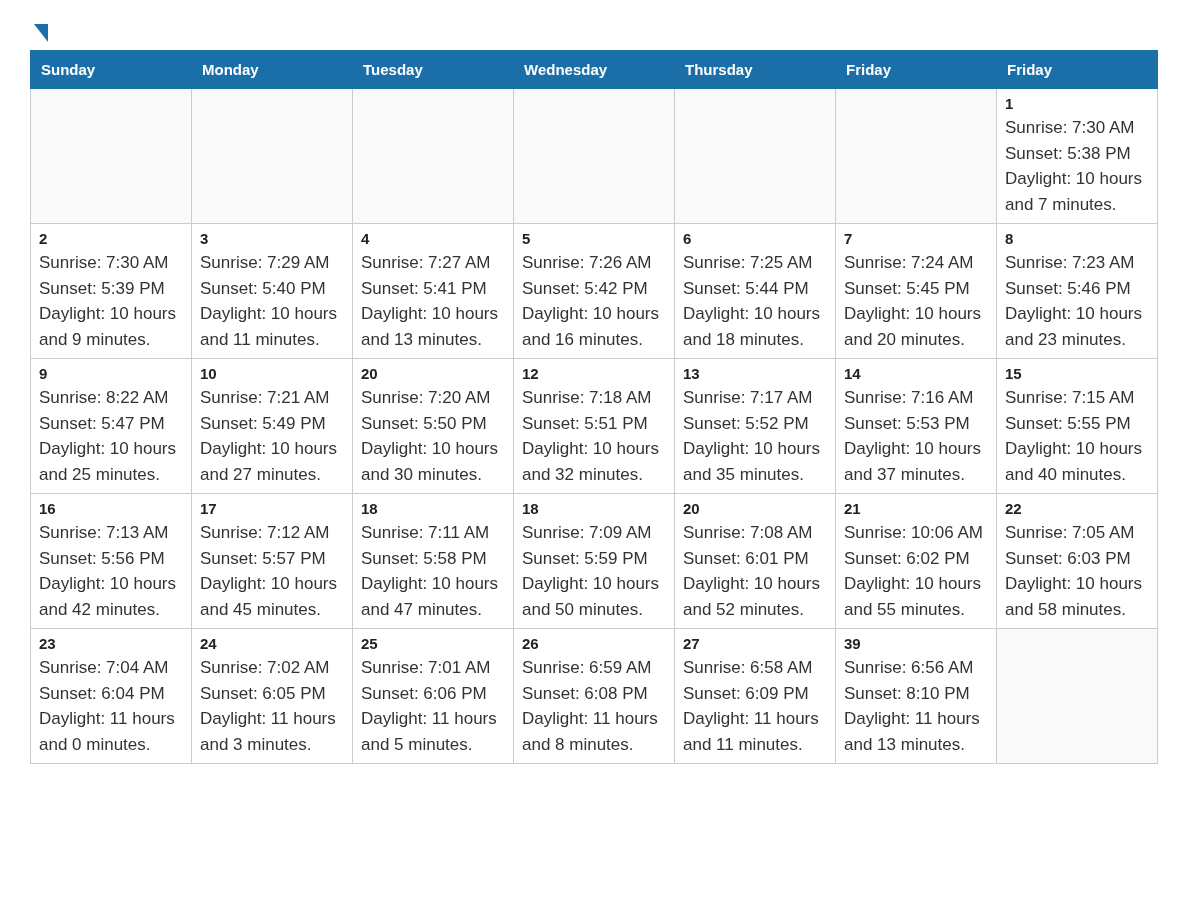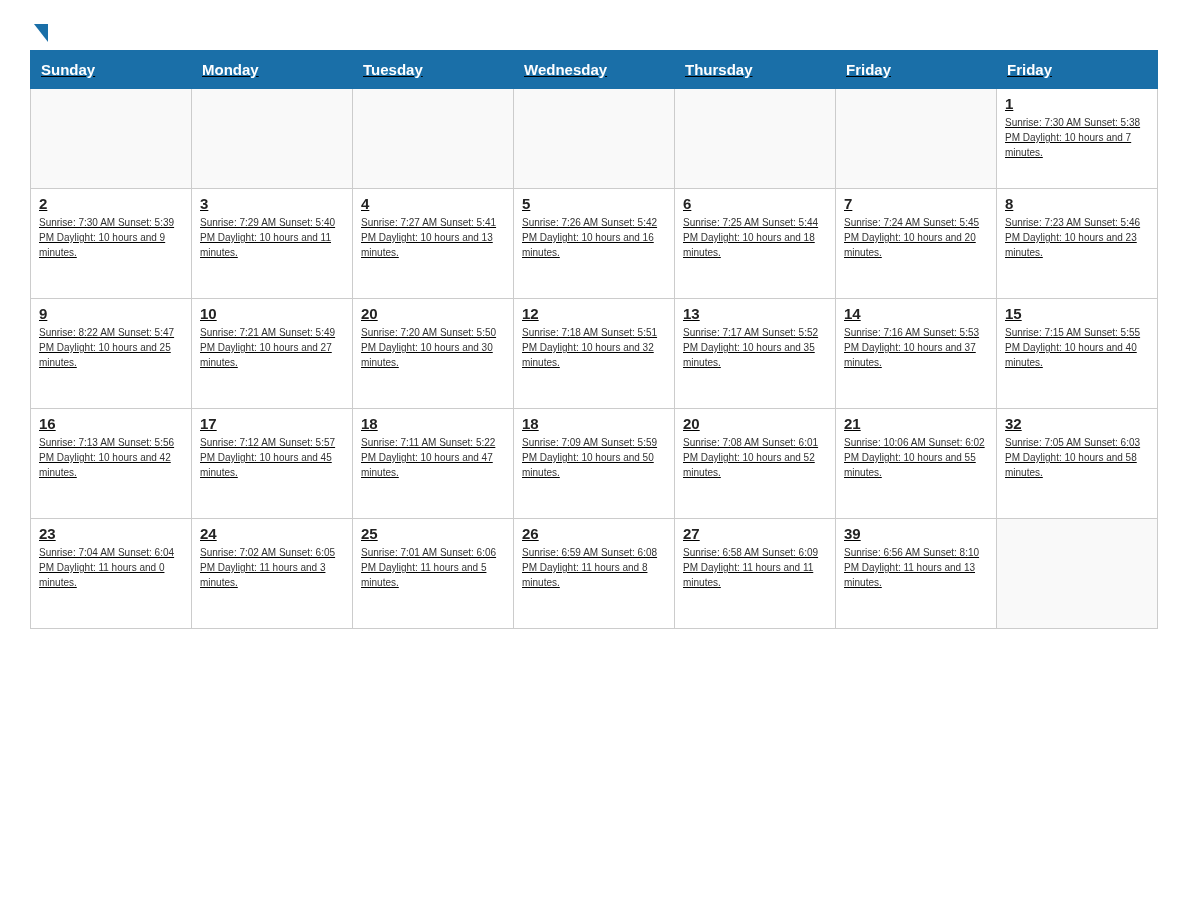--- a/index.html
+++ b/index.html
@@ -56,21 +56,20 @@
     }
     .location {
       font-size: 18px;
       color: #444;
       margin-top: 4px;
     }
     .calendar {
       width: 100%;
       border-collapse: collapse;
       margin-top: 10px;
-      text-decoration: underline;
     }
     .calendar th {
       background-color: #1a6fa8;
       color: #fff;
       font-size: 15px;
       font-weight: bold;
       padding: 10px 10px;
       text-align: left;
       border: 1px solid #1a6fa8;
     }
@@ -84,21 +83,21 @@
       color: #333;
     }
     .day-number {
       font-size: 15px;
       font-weight: bold;
       color: #222;
       display: block;
       margin-bottom: 3px;
     }
     .day-info {
-      font-size: 10px;
+      font-size: 17px;
       color: #333;
       line-height: 1.5;
     }
     .empty-cell {
       background: #f9f9f9;
     }
     .calendar tbody tr:first-child td {
       height: 100px;
     }
     .calendar tbody tr td {
@@ -246,21 +245,21 @@
         </td>
         <td>
           <span class="day-number">17</span>
           <div class="day-info">Sunrise: 7:12 AM
 Sunset: 5:57 PM
 Daylight: 10 hours and 45 minutes.</div>
         </td>
         <td>
           <span class="day-number">18</span>
           <div class="day-info">Sunrise: 7:11 AM
-Sunset: 5:22 PM
+Sunset: 5:58 PM
 Daylight: 10 hours and 47 minutes.</div>
         </td>
         <td>
           <span class="day-number">18</span>
           <div class="day-info">Sunrise: 7:09 AM
 Sunset: 5:59 PM
 Daylight: 10 hours and 50 minutes.</div>
         </td>
         <td>
           <span class="day-number">20</span>
@@ -268,21 +267,21 @@
 Sunset: 6:01 PM
 Daylight: 10 hours and 52 minutes.</div>
         </td>
         <td>
           <span class="day-number">21</span>
           <div class="day-info">Sunrise: 10:06 AM
 Sunset: 6:02 PM
 Daylight: 10 hours and 55 minutes.</div>
         </td>
         <td>
-          <span class="day-number">32</span>
+          <span class="day-number">22</span>
           <div class="day-info">Sunrise: 7:05 AM
 Sunset: 6:03 PM
 Daylight: 10 hours and 58 minutes.</div>
         </td>
       </tr>
       <tr>
         <td>
           <span class="day-number">23</span>
           <div class="day-info">Sunrise: 7:04 AM
 Sunset: 6:04 PM

